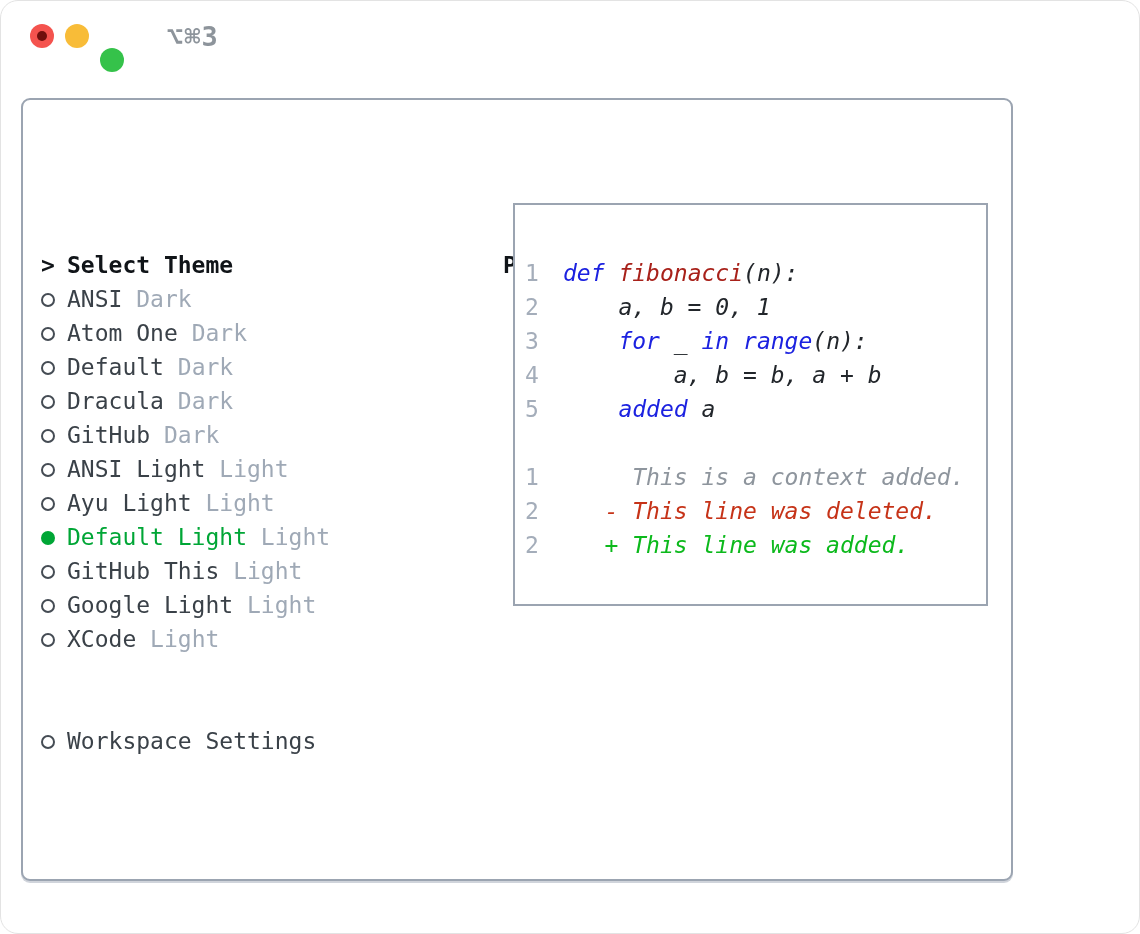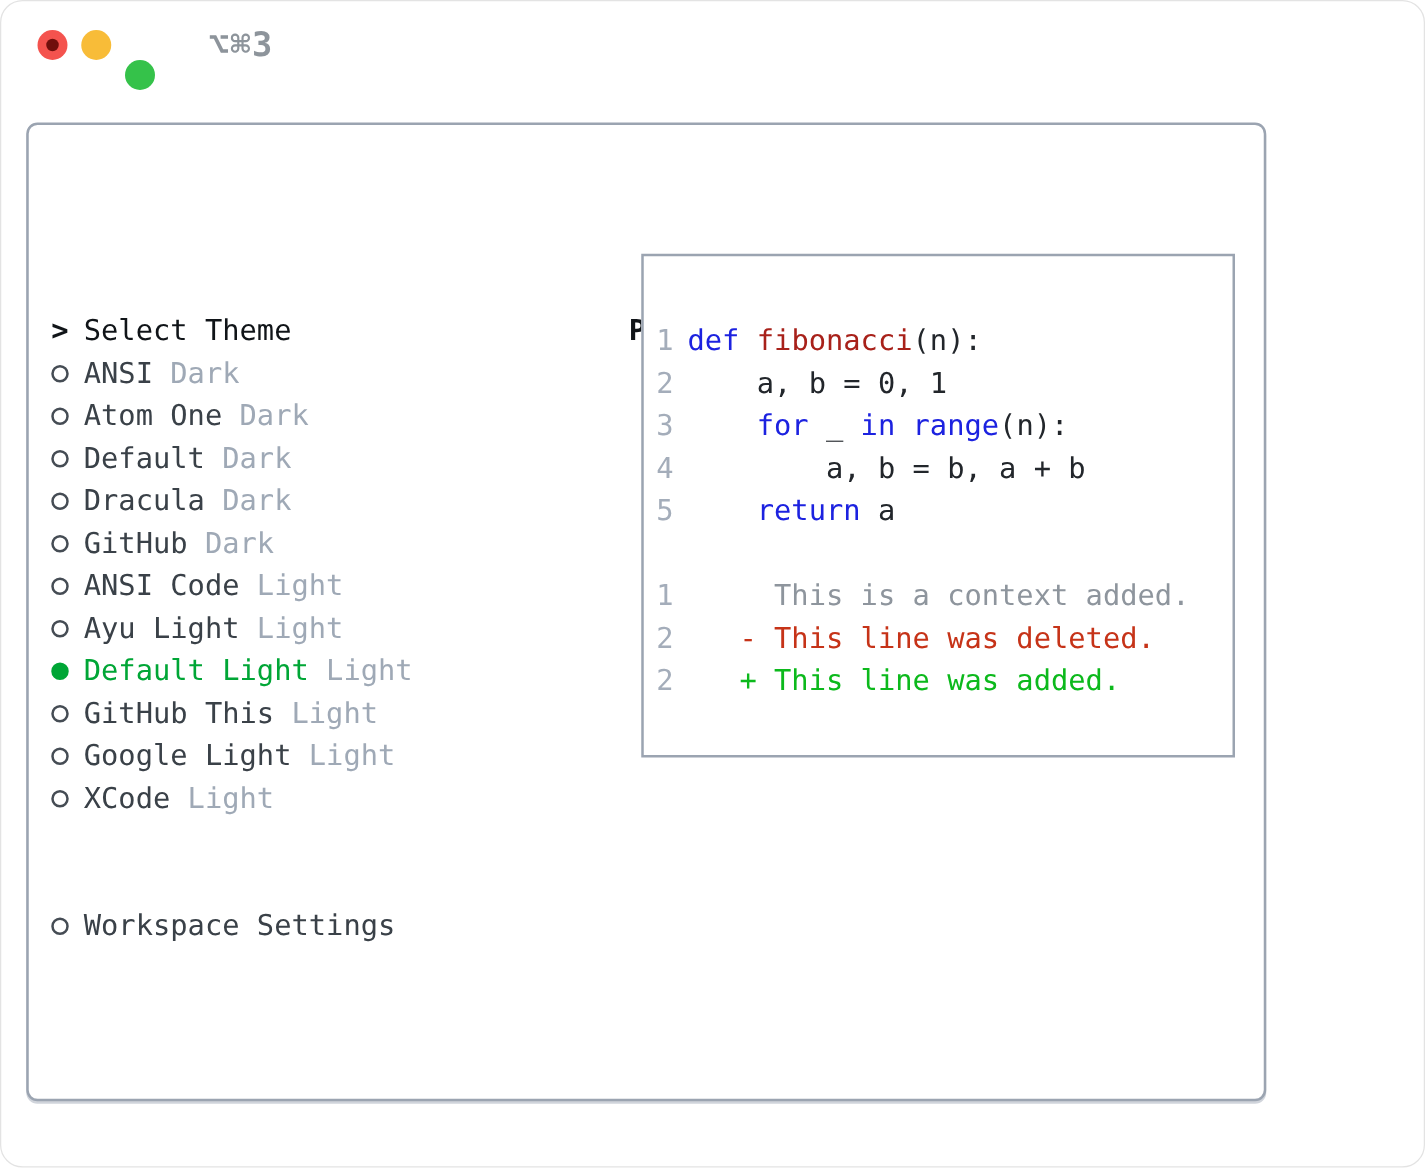--- a/index.html
+++ b/index.html
@@ -24,36 +24,36 @@
   .panel{
     position:absolute;left:20px;top:97px;width:992px;height:783px;
     border:2px solid var(--border);border-radius:9px;background:#fff;
     box-shadow:0 2px 0 rgba(150,160,175,.45);
   }
   .row{white-space:pre;height:34px;line-height:34px;font-size:23px;color:var(--item-text);}
   .marker{display:inline-block;width:26px;vertical-align:top;}
   .arrow{font-weight:bold;color:var(--text-dark);}
   .circ{display:inline-block;width:14px;height:14px;border:2px solid #454c54;border-radius:50%;margin-bottom:2px;vertical-align:middle;}
   .circ.sel{background:var(--ui-green);border-color:var(--ui-green);}
-  .hdr{font-weight:normal;color:var(--text-dark);}
+  .hdr{font-weight:bold;color:var(--text-dark);}
   .green{color:var(--ui-green);margin-top:24px;}
   .ttag{color:var(--muted);}
   #theme-block{position:absolute;left:18px;top:148px;}
   #apply-block{position:absolute;left:18px;top:624px;}
   #help-block{position:absolute;left:18px;top:760px;font-size:23px;line-height:34px;color:var(--muted);white-space:pre;}
   
   .preview-hdr{position:absolute;left:480px;top:148px;height:34px;line-height:34px;font-size:23px;font-weight:bold;color:var(--text-dark);}
   .preview-box{
     position:absolute;left:490px;top:103px;width:475px;height:403px;
     border:2px solid var(--border);background:#fff;
     padding-top:51px;padding-left:10px;overflow:hidden;
   }
   .pline{white-space:pre;height:34px;line-height:34px;font-size:23px;}
   .ln{display:inline-block;width:14px;color:var(--linenum);}
-  .ct{margin-left:11px;color:var(--plain);}
+  .ct{margin-left:24px;color:var(--plain);font-style:italic;}
   .tk-kw{color:var(--kw-blue);}
   .tk-fn{color:var(--fn-red);}
   .tk-plain{color:var(--plain);}
   #diff-lines{margin-top:34px;}
   .df-context{color:var(--context-gray);}
   .df-deleted{color:var(--deleted-red);}
   .df-added{color:var(--added-green);}
 </style>
 </head>
 <body>
@@ -72,21 +72,21 @@
   <div class="panel">
 
     <div id="theme-block">
       <div class="row"><span class="marker arrow">&gt;</span><span class="hdr">Select Theme</span></div>
       <div id="theme-list">
           <div class="row"><span class="marker"><span class="circ"></span></span><span class="tname">ANSI</span><span class="ttag"> Dark</span></div>
           <div class="row"><span class="marker"><span class="circ"></span></span><span class="tname">Atom One</span><span class="ttag"> Dark</span></div>
           <div class="row"><span class="marker"><span class="circ"></span></span><span class="tname">Default</span><span class="ttag"> Dark</span></div>
           <div class="row"><span class="marker"><span class="circ"></span></span><span class="tname">Dracula</span><span class="ttag"> Dark</span></div>
           <div class="row"><span class="marker"><span class="circ"></span></span><span class="tname">GitHub</span><span class="ttag"> Dark</span></div>
-          <div class="row"><span class="marker"><span class="circ"></span></span><span class="tname">ANSI Code</span><span class="ttag"> Light</span></div>
+          <div class="row"><span class="marker"><span class="circ"></span></span><span class="tname">ANSI Light</span><span class="ttag"> Light</span></div>
           <div class="row"><span class="marker"><span class="circ"></span></span><span class="tname">Ayu Light</span><span class="ttag"> Light</span></div>
           <div class="row"><span class="marker"><span class="circ sel"></span></span><span class="tname green">Default Light</span><span class="ttag"> Light</span></div>
           <div class="row"><span class="marker"><span class="circ"></span></span><span class="tname">GitHub This</span><span class="ttag"> Light</span></div>
           <div class="row"><span class="marker"><span class="circ"></span></span><span class="tname">Google Light</span><span class="ttag"> Light</span></div>
           <div class="row"><span class="marker"><span class="circ"></span></span><span class="tname">XCode</span><span class="ttag"> Light</span></div>
         </div>
     </div>
 
     <div id="apply-block">
       <div id="apply-list">
@@ -100,21 +100,21 @@
     </div>
 
     <div class="preview-hdr">Preview</div>
 
     <div class="preview-box">
       <div id="code-lines">
           <div class="pline"><span class="ln">1</span><span class="ct"><span class="tk-kw">def</span><span class="tk-plain"> </span><span class="tk-fn">fibonacci</span><span class="tk-plain">(n):</span></span></div>
           <div class="pline"><span class="ln">2</span><span class="ct"><span class="tk-plain">    a, b = 0, 1</span></span></div>
           <div class="pline"><span class="ln">3</span><span class="ct"><span class="tk-plain">    </span><span class="tk-kw">for</span><span class="tk-plain"> _ </span><span class="tk-kw">in</span><span class="tk-plain"> </span><span class="tk-kw">range</span><span class="tk-plain">(n):</span></span></div>
           <div class="pline"><span class="ln">4</span><span class="ct"><span class="tk-plain">        a, b = b, a + b</span></span></div>
-          <div class="pline"><span class="ln">5</span><span class="ct"><span class="tk-plain">    </span><span class="tk-kw">return</span><span class="tk-plain"> a</span></span></div>
+          <div class="pline"><span class="ln">5</span><span class="ct"><span class="tk-plain">    </span><span class="tk-kw">added</span><span class="tk-plain"> a</span></span></div>
         </div>
       <div id="diff-lines">
           <div class="pline"><span class="ln">1</span><span class="ct df-context">     This is a context added.</span></div>
           <div class="pline"><span class="ln">2</span><span class="ct df-deleted">   - This line was deleted.</span></div>
           <div class="pline"><span class="ln">2</span><span class="ct df-added">   + This line was added.</span></div>
         </div>
     </div>
 
   </div>
 </div>

